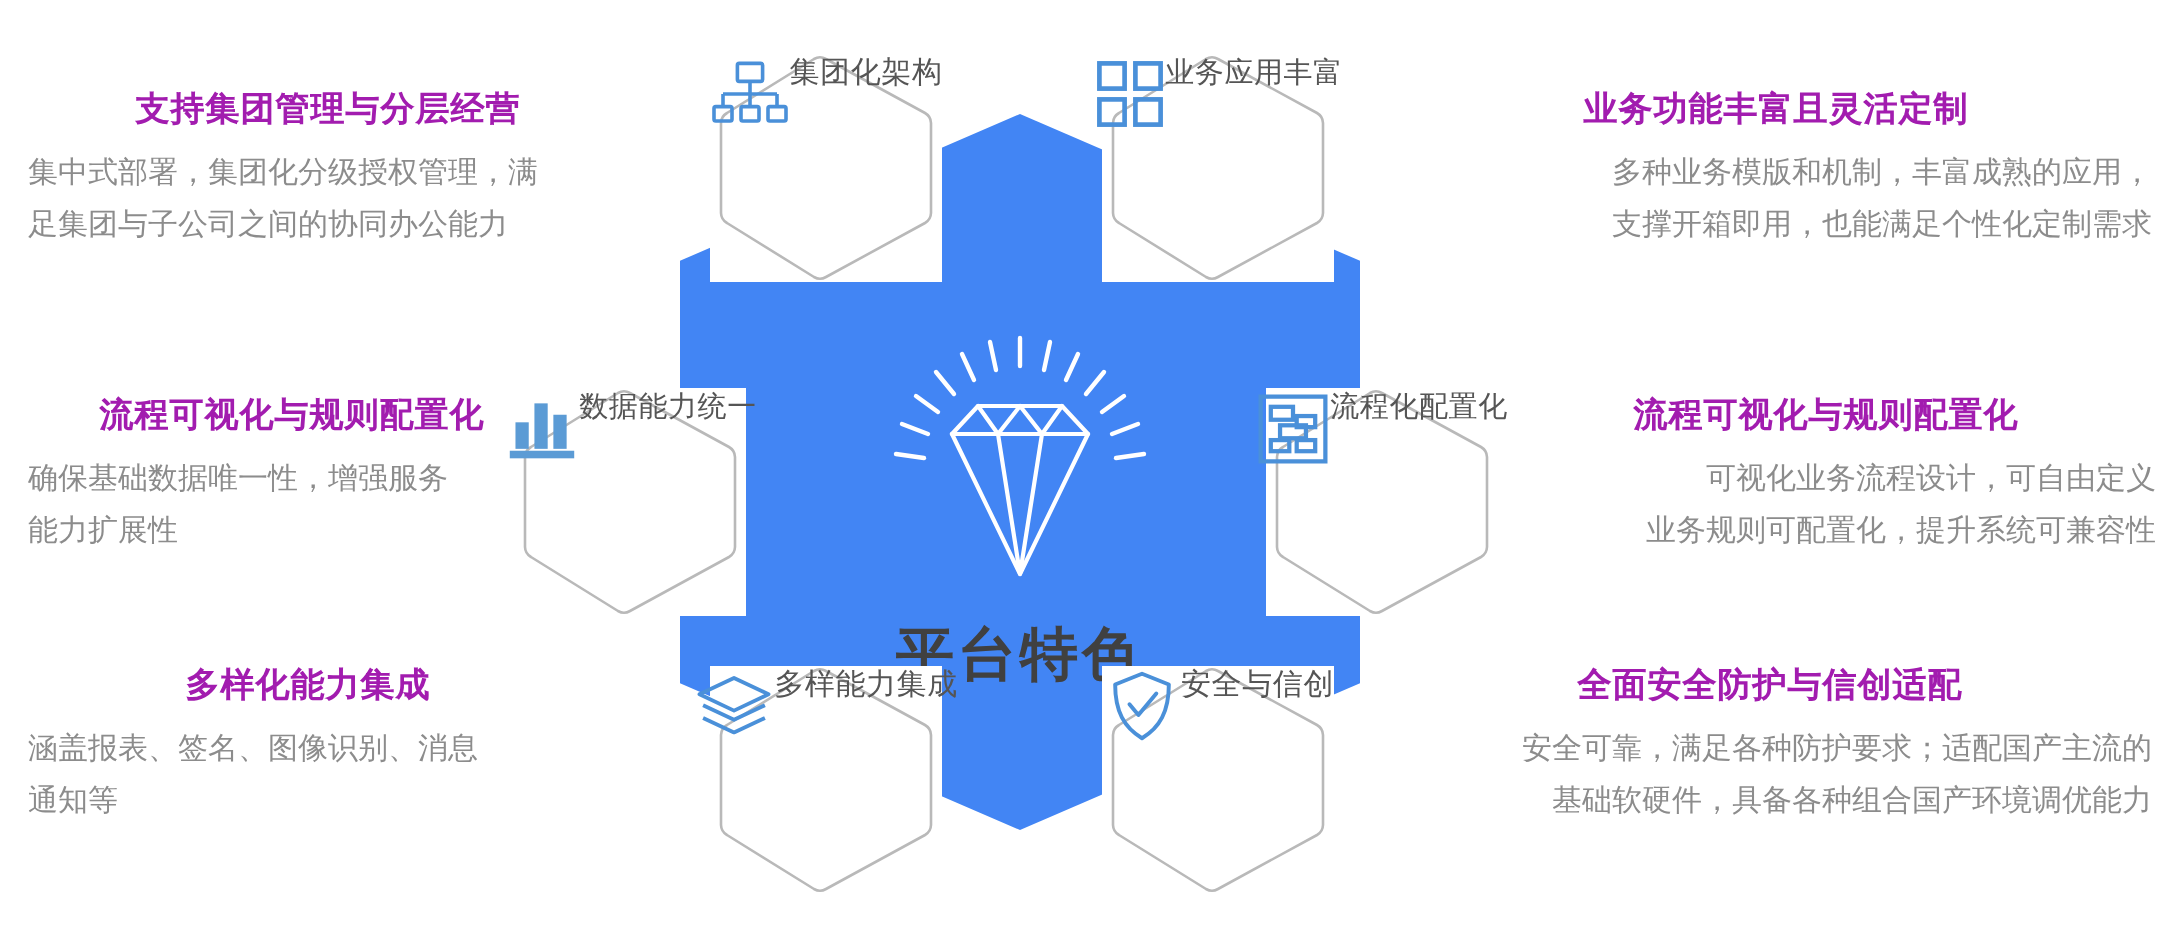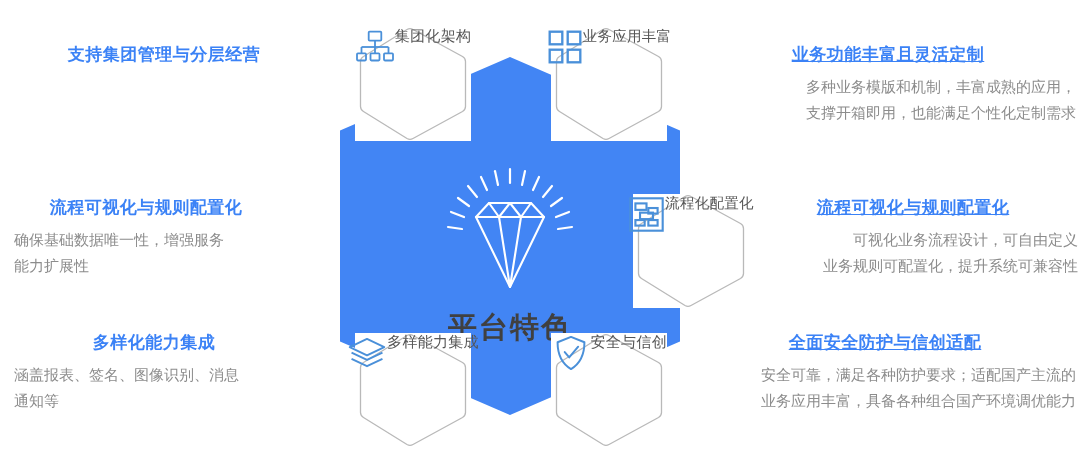--- a/index.html
+++ b/index.html
@@ -19,38 +19,38 @@
   }
 
   
   .feature-text {
     position: absolute;
     box-sizing: border-box;
   }
   .feature-text .ft-title {
     font-size: 17px;
     font-weight: bold;
-    color: #3b82f6;
+    color: #a21caf;
     line-height: 1.5;
     letter-spacing: 0.5px;
     margin: 0 0 6px 0;
     white-space: nowrap;
   }
   .feature-text .ft-desc {
     font-size: 15px;
     color: #8c8c8c;
     line-height: 1.75;
     margin: 0;
   }
   .feature-text .ft-desc div { white-space: nowrap; }
 
   .align-left  { text-align: left; }
   .align-right { text-align: right; }
   .align-left  .ft-title { text-align: center; }
-  .align-right .ft-title { text-align: center; text-decoration: underline; }
+  .align-right .ft-title { text-align: center; }
 
   
   #txt-group      { left: 14px;  top: 42px;  width: 300px; }
   #txt-data       { left: 14px;  top: 195px; width: 264px; }
   #txt-integrate  { left: 14px;  top: 330px; width: 280px; }
   
   #txt-business   { left: 700px; top: 42px;  width: 376px; }
   #txt-process    { left: 748px; top: 195px; width: 330px; }
   #txt-security   { left: 694px; top: 330px; width: 382px; }
 
@@ -209,20 +209,36 @@
           <rect x="3" y="3" width="14" height="14"></rect>
           <rect x="23" y="3" width="14" height="14"></rect>
           <rect x="3" y="23" width="14" height="14"></rect>
           <rect x="23" y="23" width="14" height="14"></rect>
         </svg>
       </div>
       <div class="hex-label">业务应用丰富</div>
     </div>
   </div>
 
+  <div class="hex-card" id="card-2">
+    <svg class="hex-shape" viewBox="0 0 116 114">
+      <path d="M58 2.5 L107.5 29.5 A6 6 0 0 1 110.5 34.5 L110.5 79.5 A6 6 0 0 1 107.5 84.5 L58 111.5 A6 6 0 0 1 52 111.5 L8.5 84.5 A6 6 0 0 1 5.5 79.5 L5.5 34.5 A6 6 0 0 1 8.5 29.5 L52 2.5 A6 6 0 0 1 58 2.5 Z" fill="#ffffff" stroke="#b9b9b9" stroke-width="1.3"></path>
+    </svg>
+    <div class="hex-inner">
+      <div class="hex-icon">
+        <svg viewBox="0 0 40 38" width="38" height="36" fill="#5b9bd5">
+          <rect x="6" y="16" width="7" height="14"></rect>
+          <rect x="16" y="6" width="7" height="24"></rect>
+          <rect x="26" y="12" width="7" height="18"></rect>
+          <rect x="3" y="31" width="34" height="4"></rect>
+        </svg>
+      </div>
+      <div class="hex-label">数据能力统一</div>
+    </div>
+  </div>
 
   <div class="hex-card" id="card-3">
     <svg class="hex-shape" viewBox="0 0 116 114">
       <path d="M58 2.5 L107.5 29.5 A6 6 0 0 1 110.5 34.5 L110.5 79.5 A6 6 0 0 1 107.5 84.5 L58 111.5 A6 6 0 0 1 52 111.5 L8.5 84.5 A6 6 0 0 1 5.5 79.5 L5.5 34.5 A6 6 0 0 1 8.5 29.5 L52 2.5 A6 6 0 0 1 58 2.5 Z" fill="#ffffff" stroke="#b9b9b9" stroke-width="1.3"></path>
     </svg>
     <div class="hex-inner">
       <div class="hex-icon">
         <svg viewBox="0 0 40 40" width="37" height="37" fill="none" stroke="#4a90d9" stroke-width="2.3">
           <rect x="2.5" y="2.5" width="35" height="35"></rect>
           <rect x="8" y="8" width="12" height="7"></rect>
@@ -262,20 +278,24 @@
           <path d="M5 18 L22 26 L39 18"></path>
           <path d="M5 25 L22 33 L39 25"></path>
         </svg>
       </div>
       <div class="hex-label">多样能力集成</div>
     </div>
   </div>
 
   <div class="feature-text align-left" id="txt-group">
     <div class="ft-title">支持集团管理与分层经营</div>
+    <div class="ft-desc">
+      <div>集中式部署，集团化分级授权管理，满</div>
+      <div>足集团与子公司之间的协同办公能力</div>
+    </div>
   </div>
 
   <div class="feature-text align-left" id="txt-data">
     <div class="ft-title">流程可视化与规则配置化</div>
     <div class="ft-desc">
       <div>确保基础数据唯一性，增强服务</div>
       <div>能力扩展性</div>
     </div>
   </div>
 
@@ -300,17 +320,17 @@
     <div class="ft-desc">
       <div>可视化业务流程设计，可自由定义</div>
       <div>业务规则可配置化，提升系统可兼容性</div>
     </div>
   </div>
 
   <div class="feature-text align-right" id="txt-security">
     <div class="ft-title">全面安全防护与信创适配</div>
     <div class="ft-desc">
       <div>安全可靠，满足各种防护要求；适配国产主流的</div>
-      <div>业务应用丰富，具备各种组合国产环境调优能力</div>
+      <div>基础软硬件，具备各种组合国产环境调优能力</div>
     </div>
   </div>
 
 </div>
 
 </body></html>

